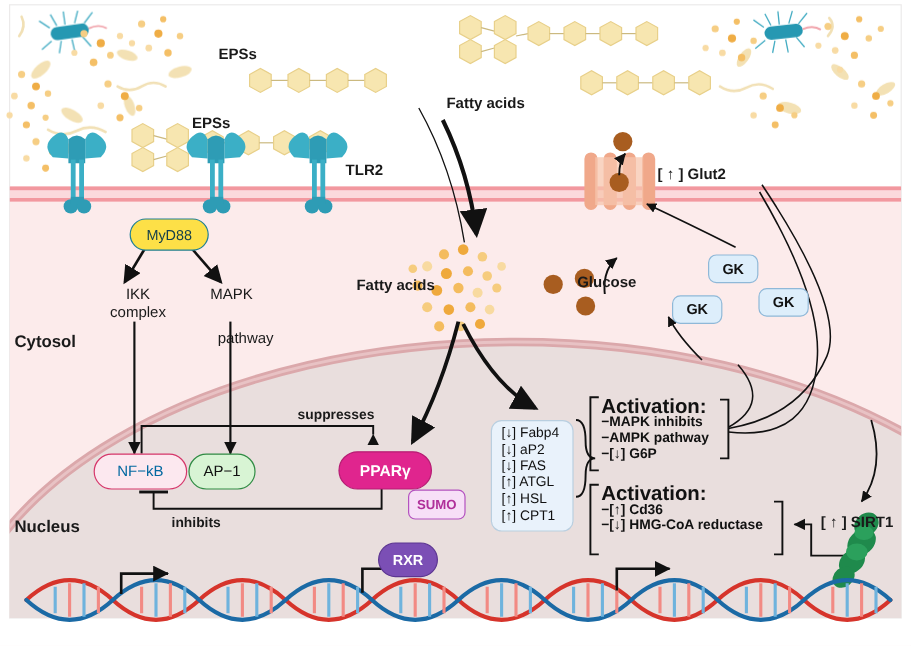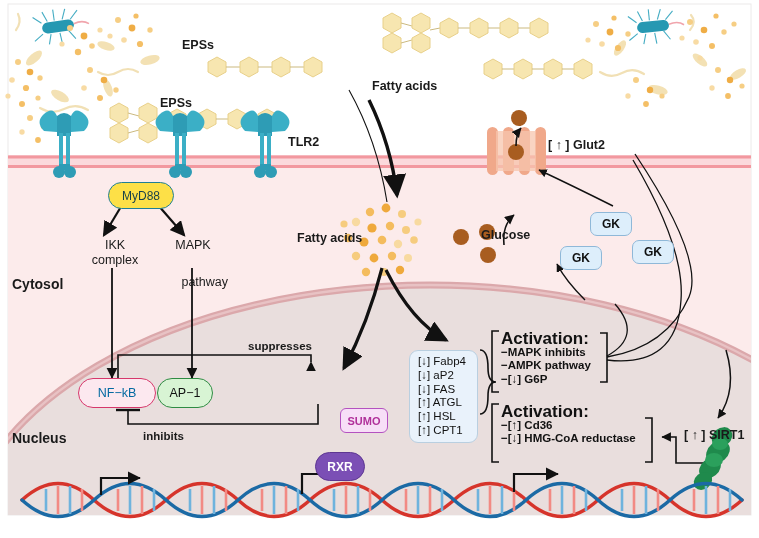--- a/index.html
+++ b/index.html
@@ -447,20 +447,23 @@
   <div class="lbl bold" style="left:143px;top:430px;font-size:11.5px;">inhibits</div>
 
   <div class="node" style="left:78px;top:378px;width:78px;height:30px;background:#fce8ef;border:1.8px solid #d6376b;color:#0369a1;font-size:12.5px;font-weight:normal;">
     <span>NF−kB</span>
   </div>
 
   <div class="node" style="left:157px;top:378px;width:56px;height:30px;background:#d8f4d4;border:1.8px solid #2f8b43;color:#111;font-size:12.5px;font-weight:normal;">
     <span>AP−1</span>
   </div>
 
+  <div class="node" style="left:282px;top:376px;width:78px;height:32px;background:#e0258e;border:1.8px solid #b51c72;color:#ffffff;font-size:13px;">
+    <span>PPARγ</span>
+  </div>
 
   <div class="node" style="left:340px;top:408px;width:48px;height:25px;background:#f7dff7;border:1.6px solid #b452c0;color:#b0309a;font-size:11px;border-radius:6px;">
     <span>SUMO</span>
   </div>
 
   <div class="node" style="left:315px;top:452px;width:50px;height:29px;background:#7b4fb5;border:1.6px solid #5d3691;color:#ffffff;font-size:12px;">
     <span>RXR</span>
   </div>
 
   <div class="node" style="left:590px;top:212px;width:42px;height:24px;background:#ddeefb;border:1.5px solid #8fb8d8;color:#111;font-size:12px;border-radius:7px;">

